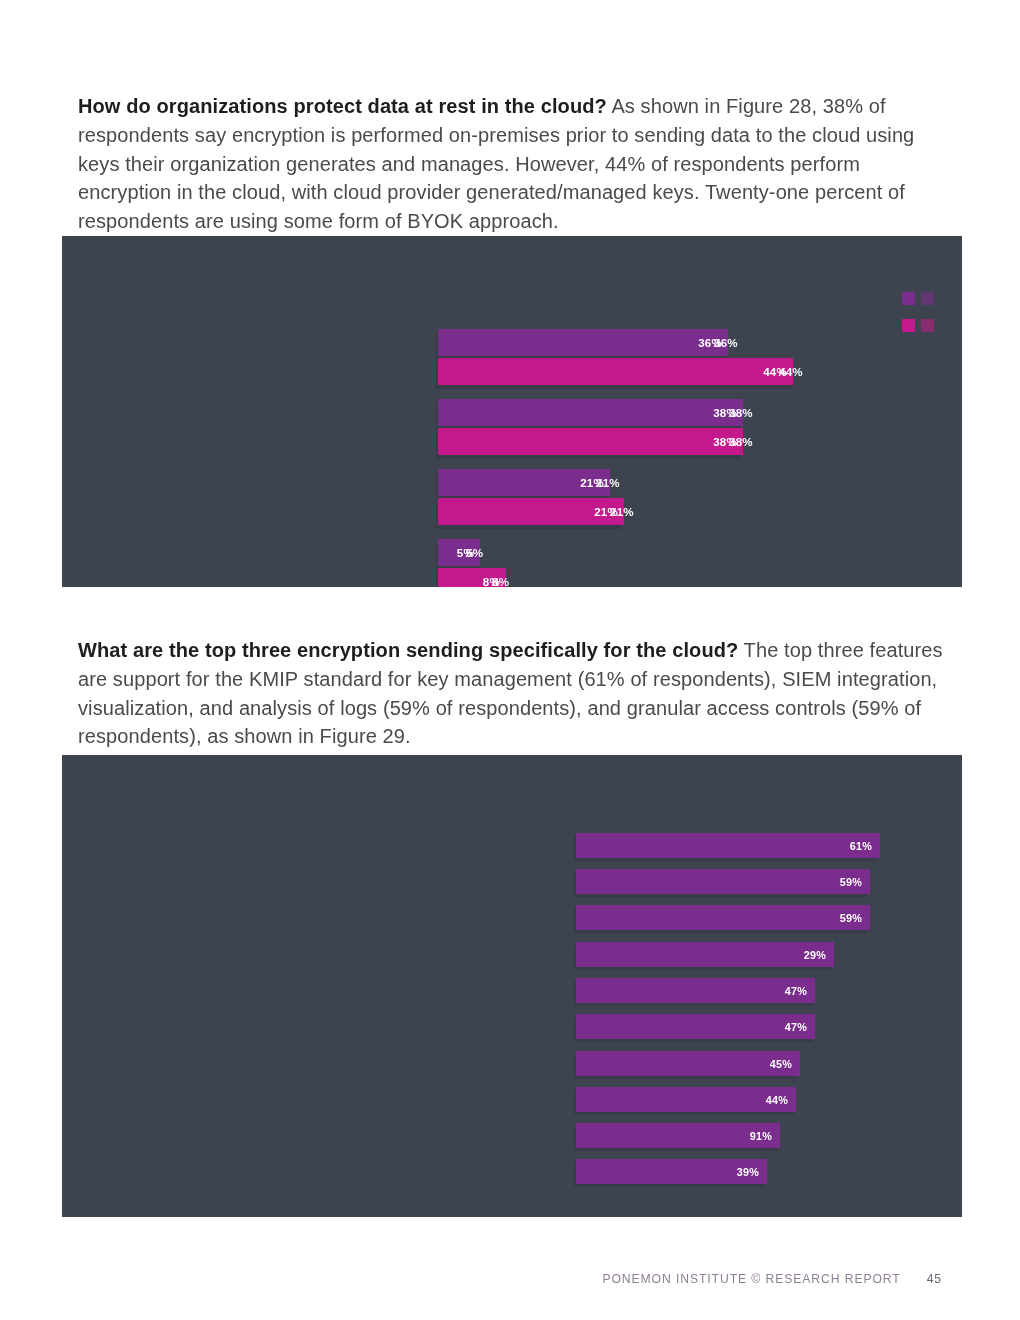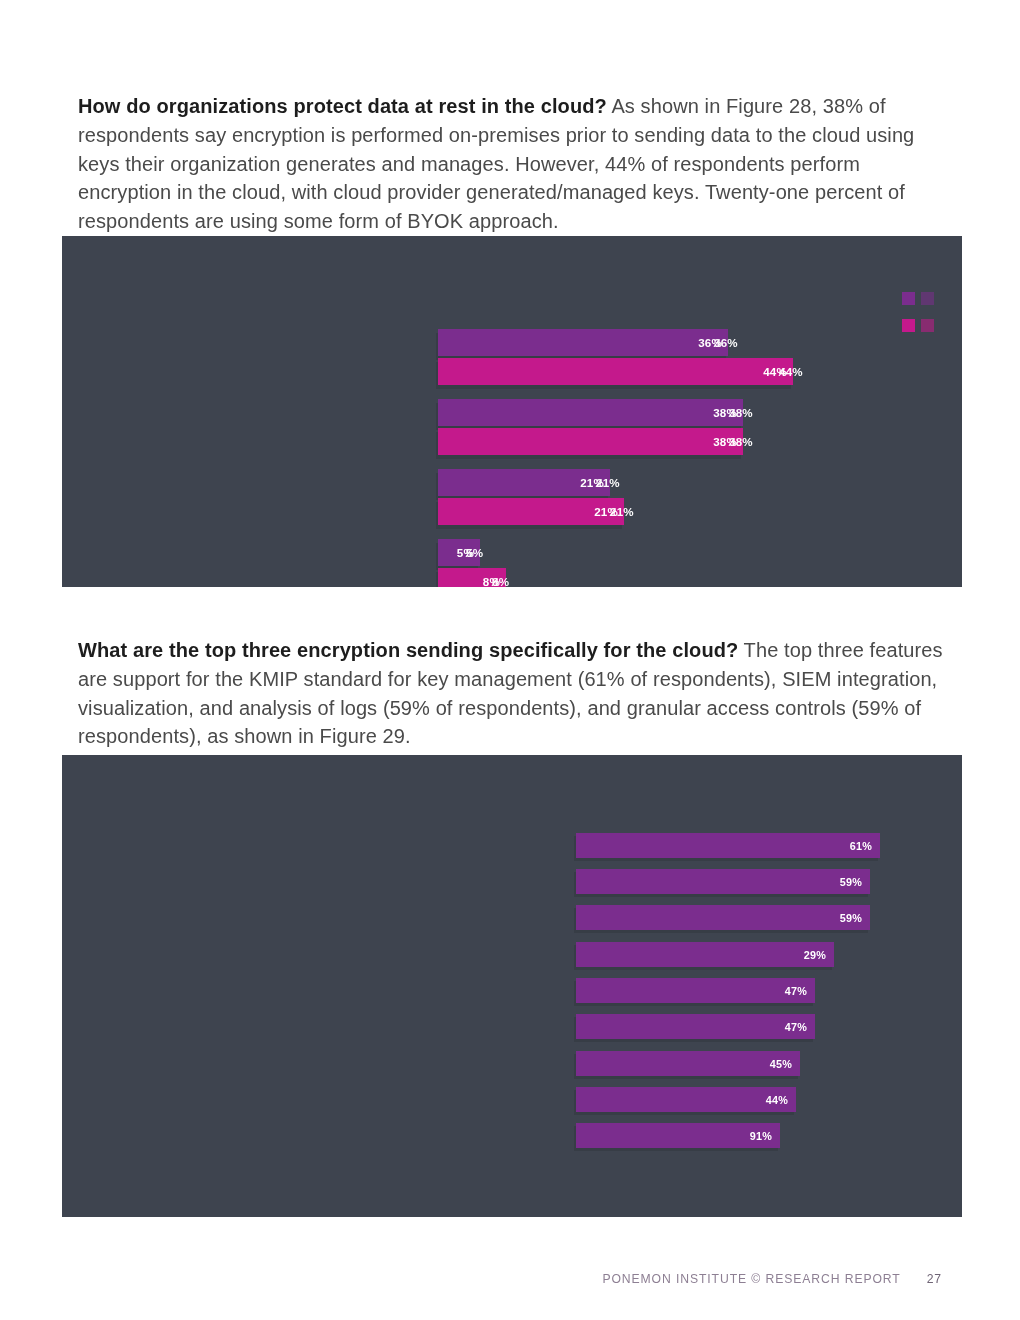--- a/index.html
+++ b/index.html
@@ -362,22 +362,28 @@
         </div>
       </div>
 
       <div class="row2" style="top:368px">
         <div class="cat2"></div>
         <div class="bar2" style="width:204px">
           <span class="bar2-val">91%</span>
         </div>
       </div>
 
+      <div class="row2" style="top:404px">
+        <div class="cat2"></div>
+        <div class="bar2" style="width:191px">
+          <span class="bar2-val">39%</span>
+        </div>
+      </div>
 
     </div>
   </div>
 
   <div class="footer">
     <span>PONEMON INSTITUTE © RESEARCH REPORT</span>
-    <span class="footer-page">27</span>
+    <span class="footer-page">45</span>
   </div>
 
 </div>
 
 </body></html>

